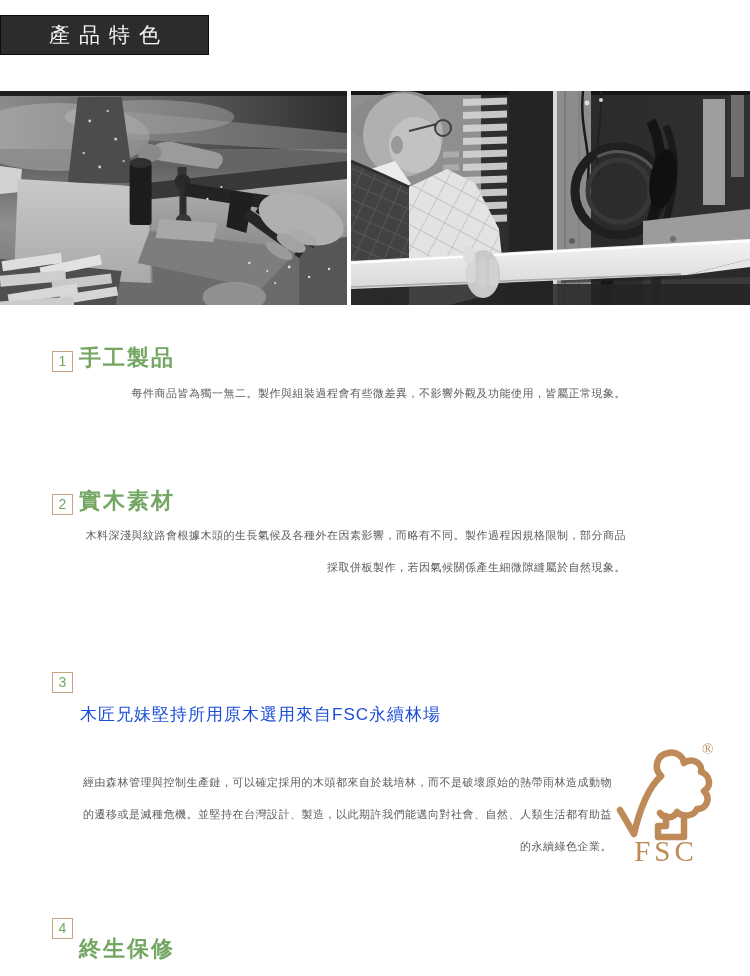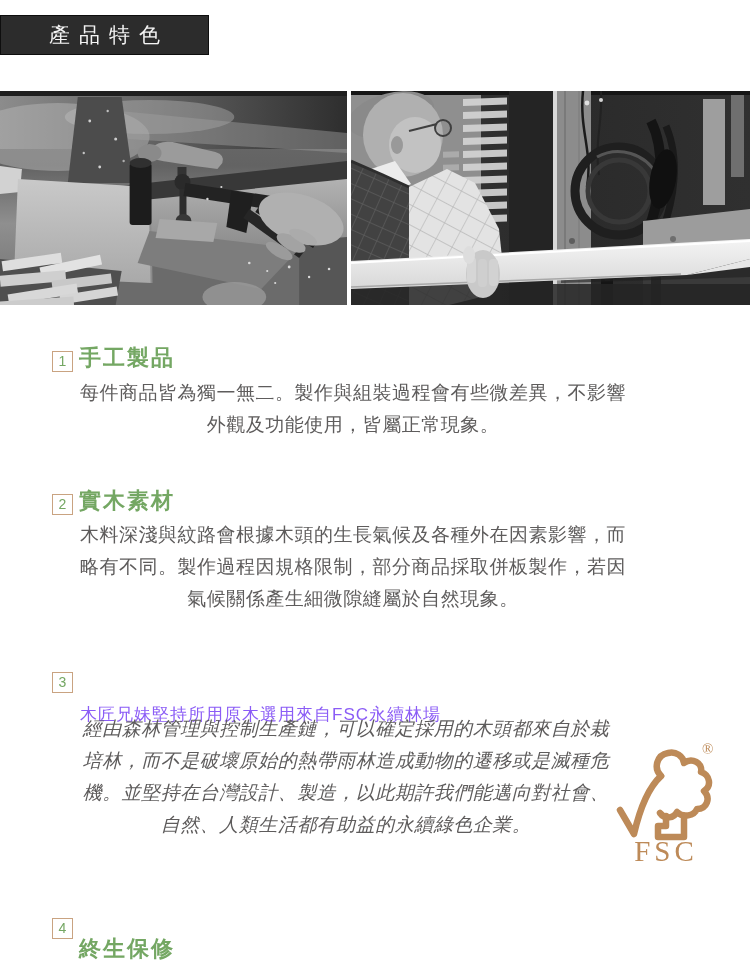--- a/index.html
+++ b/index.html
@@ -30,30 +30,30 @@
     border:1px solid #c9a381; background:#ffffff;
     color:#74a763; font-size:14px; line-height:19px; text-align:center;
   }
   .sec-title {
     position:absolute; left:79px; margin:0;
     color:#74a763; font-size:22px; font-weight:700; letter-spacing:2px;
     white-space:nowrap;
   }
   .sec-sub {
     position:absolute; left:80px; margin:0;
-    color:#8b5cf6; font-size:17px; letter-spacing:1px; white-space:nowrap;
+    color:#1d4ed8; font-size:17px; letter-spacing:1px; white-space:nowrap;
   }
   .sec-body {
     position:absolute; left:80px; margin:0;
-    color:#5e5c5c; font-size:19px; line-height:32px; letter-spacing:0.5px;
-    text-align:center;
+    color:#5e5c5c; font-size:11px; line-height:32px; letter-spacing:0.5px;
+    text-align:right;
   }
   .b1 { top:351px; } .t1 { top:343px; } .p1 { top:377px; width:546px; }
   .b2 { top:494px; } .t2 { top:486px; } .p2 { top:519px; width:546px; }
-  .b3 { top:672px; } .t3 { top:664px; } .s3 { top:703px; } .p3 { top:713px; width:532px;font-style:italic; }
+  .b3 { top:672px; } .t3 { top:664px; } .s3 { top:703px; } .p3 { top:766px; width:532px; }
   .b4 { top:918px; } .t4 { top:934px; }
 
   
   .fsc-logo { position:absolute; left:614px; top:738px; width:104px; height:126px; }
   .fsc-logo svg { display:block; }
 </style>
 </head>
 <body>
 
 <div class="page">

